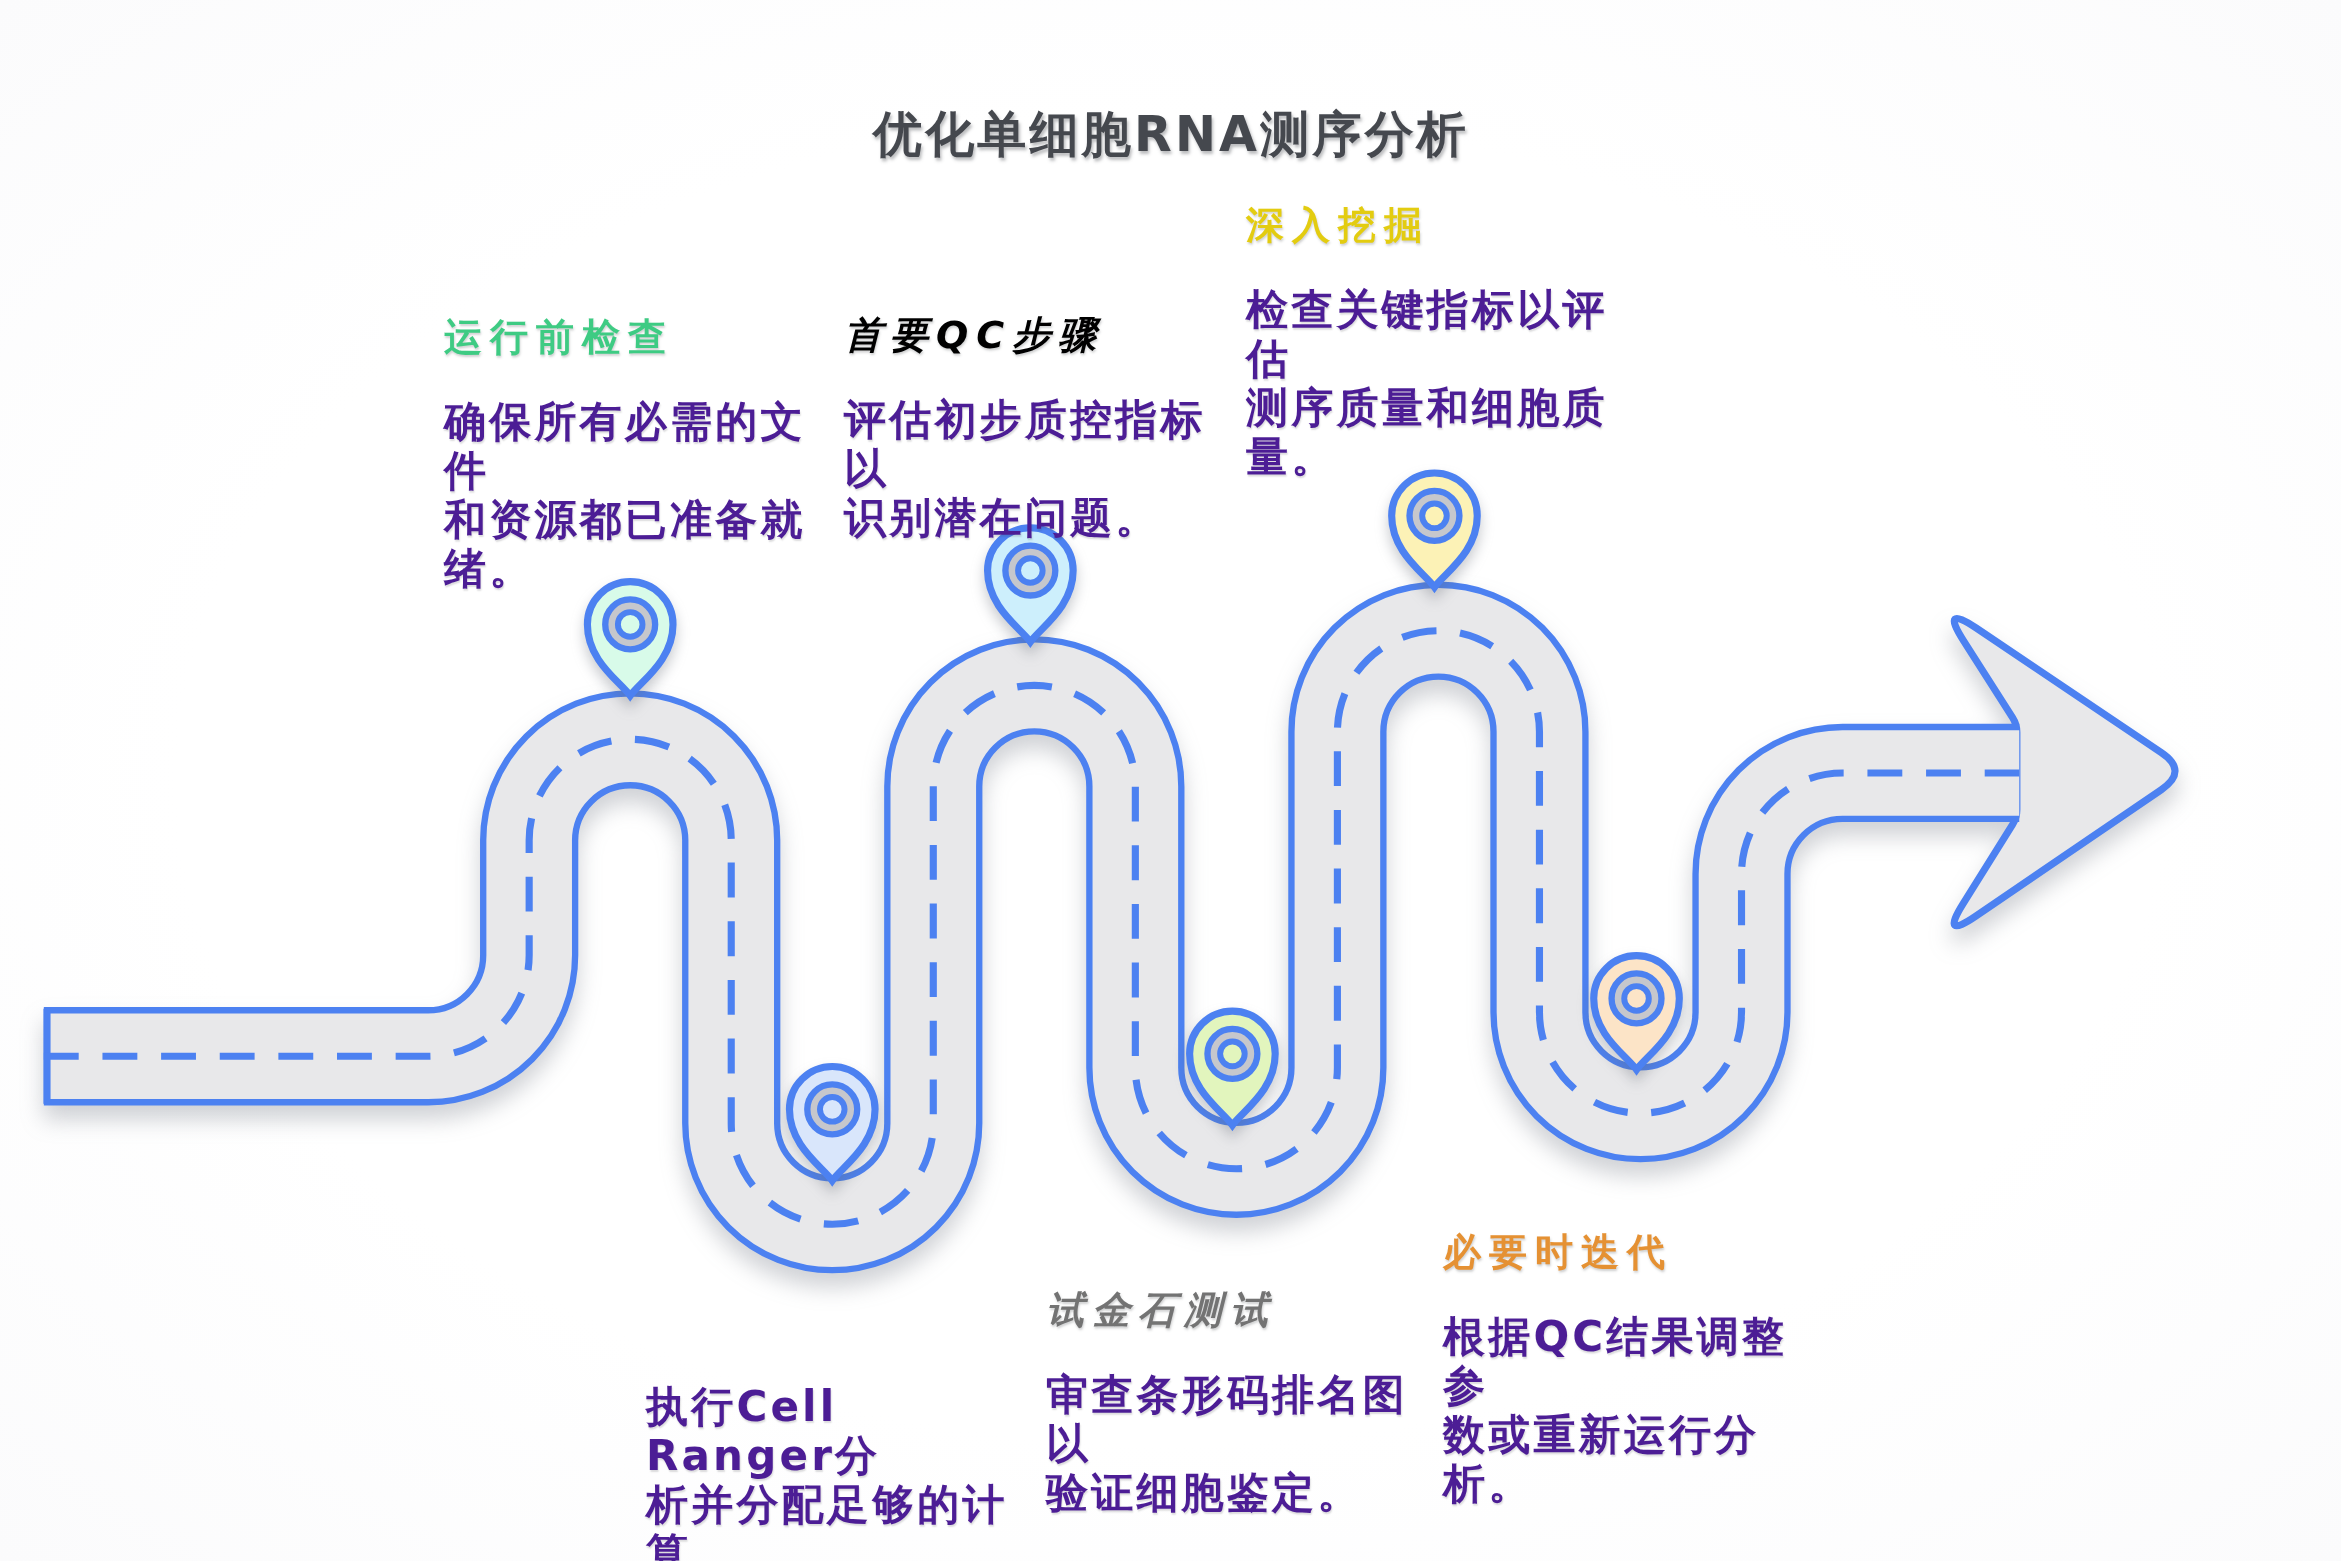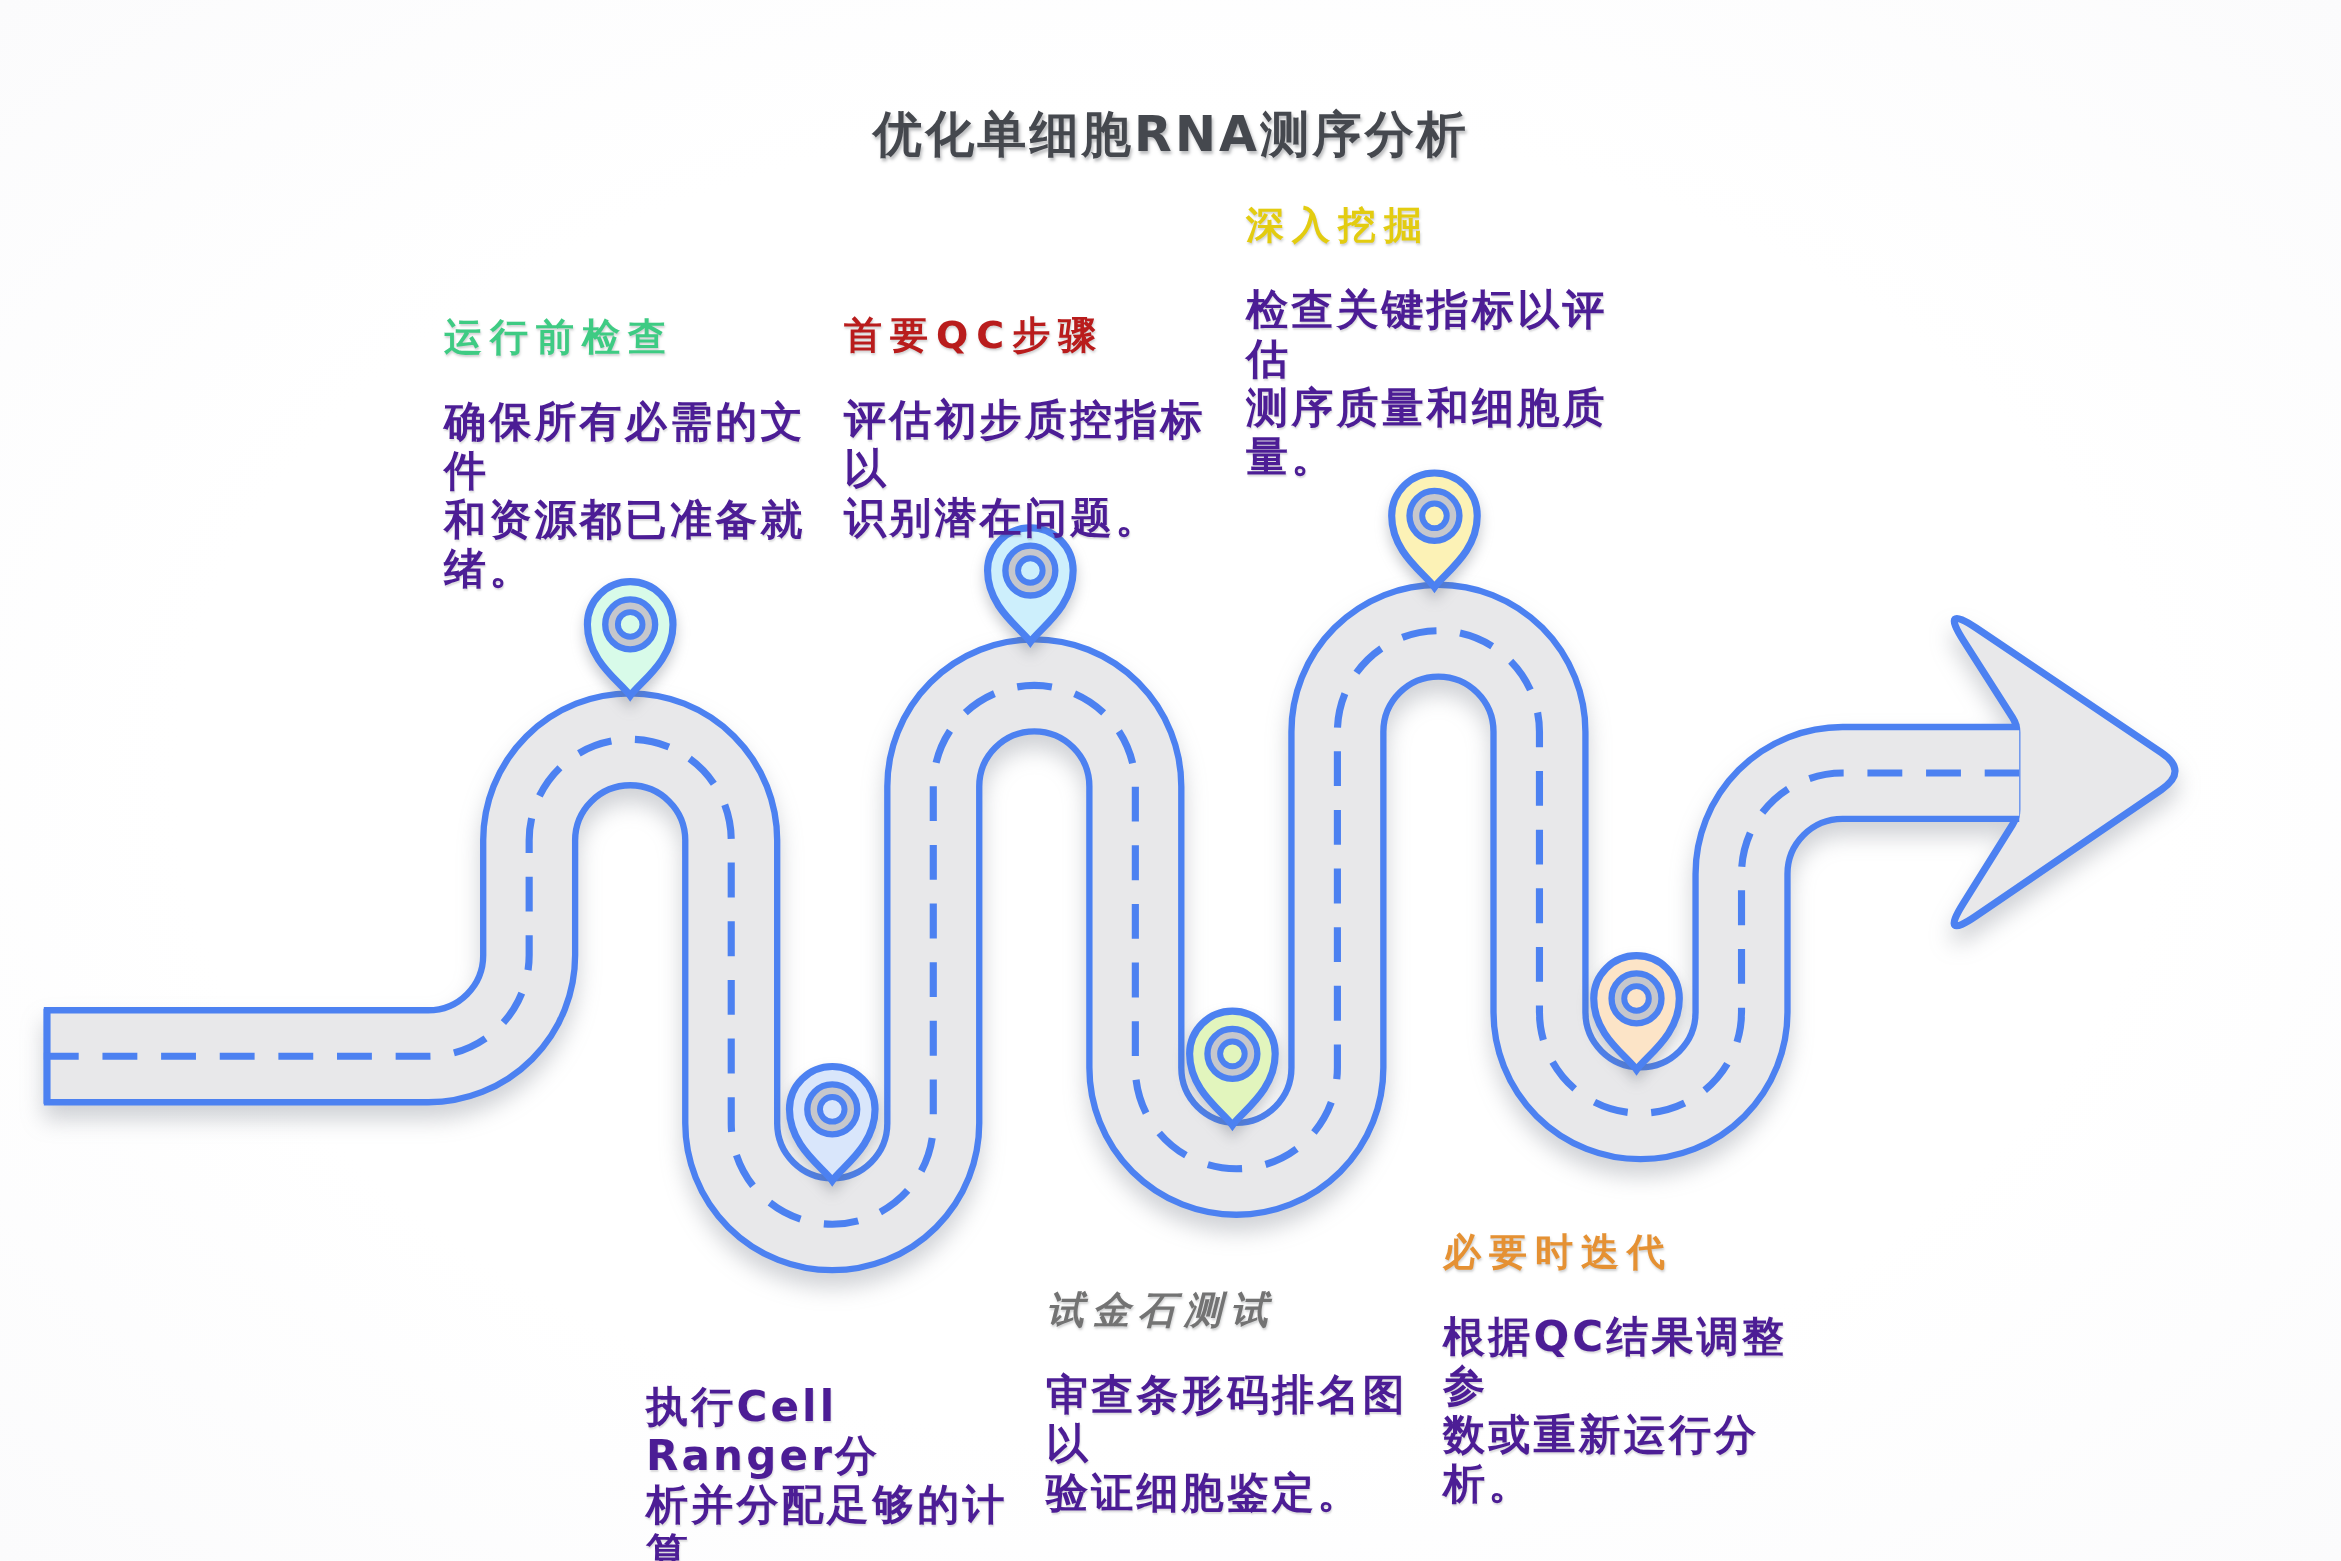--- a/index.html
+++ b/index.html
@@ -118,21 +118,21 @@
 绪。</div>
   </div>
 
   <div class="step" style="left:832px; top:1347px;">
     <div class="step-desc">执行Cell Ranger分
 析并分配足够的计算
 资源。</div>
   </div>
 
   <div class="step" style="left:1030px; top:311px;">
-    <div class="step-heading" style="color: #b91c1c;">首要QC步骤</div>
+    <div class="step-heading" style="color: #000000; font-style: italic;">首要QC步骤</div>
     <div class="step-desc">评估初步质控指标以
 识别潜在问题。</div>
   </div>
 
   <div class="step" style="left:1232px; top:1286px;">
     <div class="step-heading" style="color: #737373; font-style: italic;">试金石测试</div>
     <div class="step-desc">审查条形码排名图以
 验证细胞鉴定。</div>
   </div>
 

